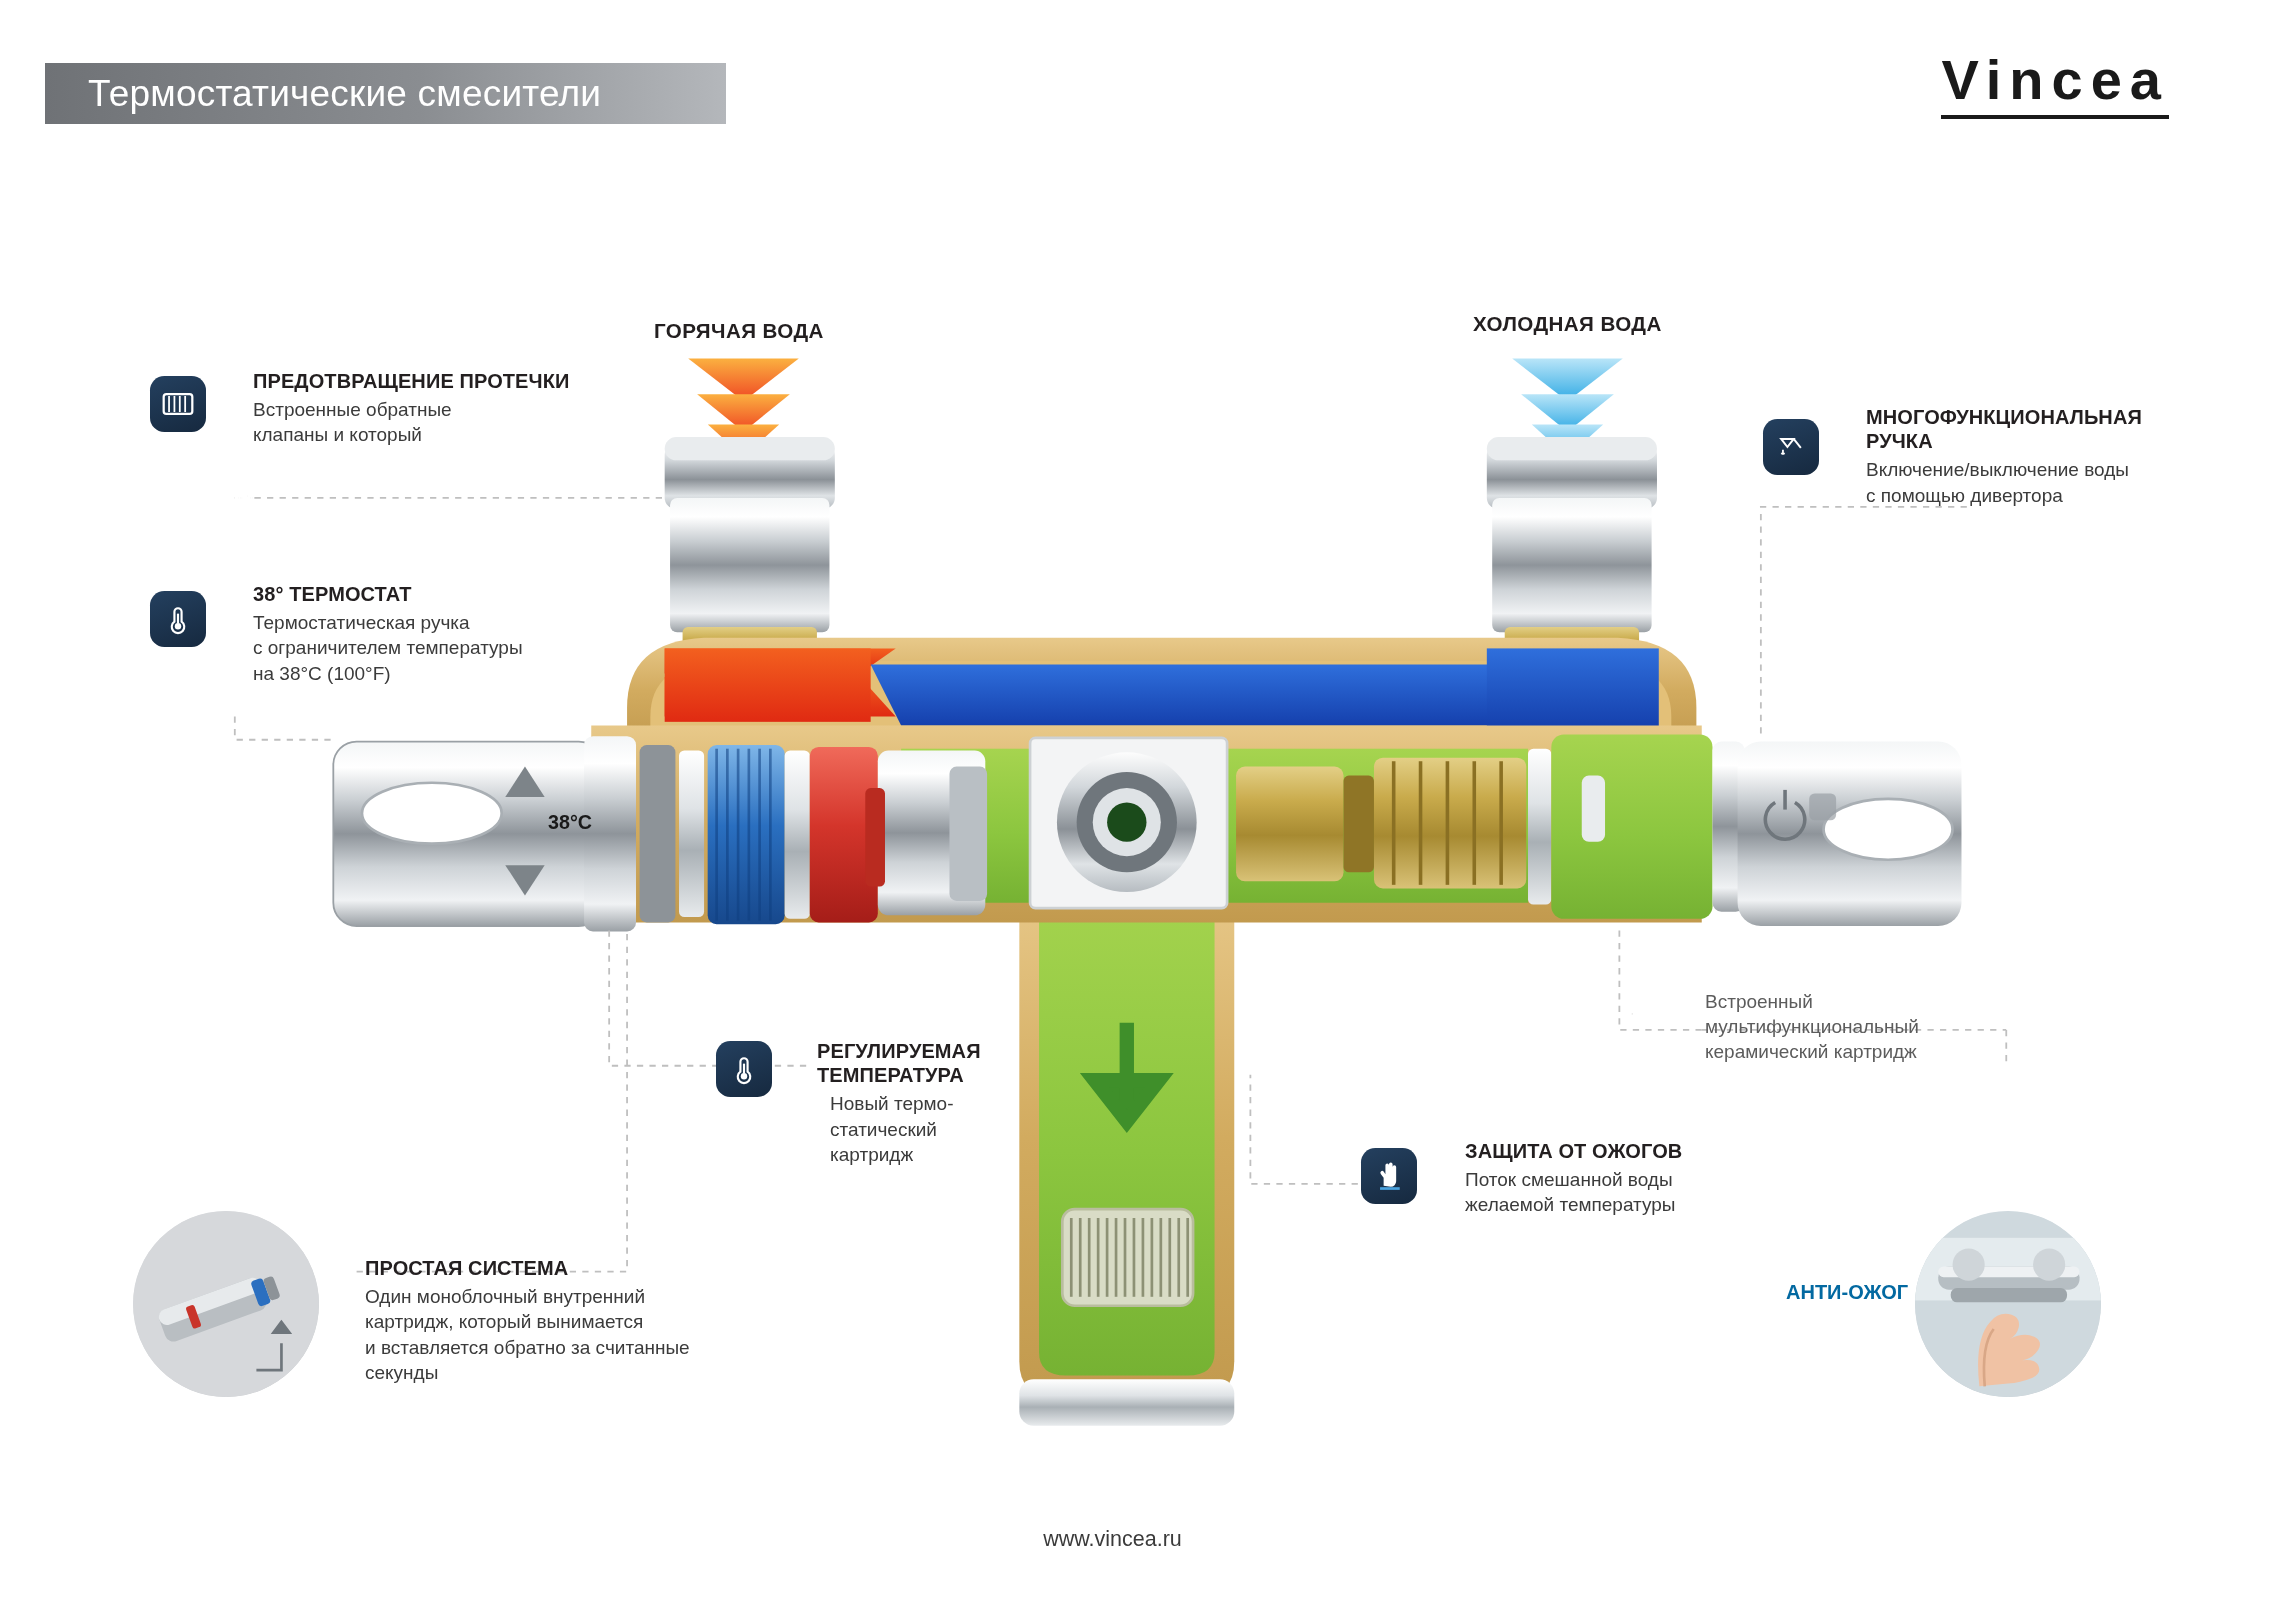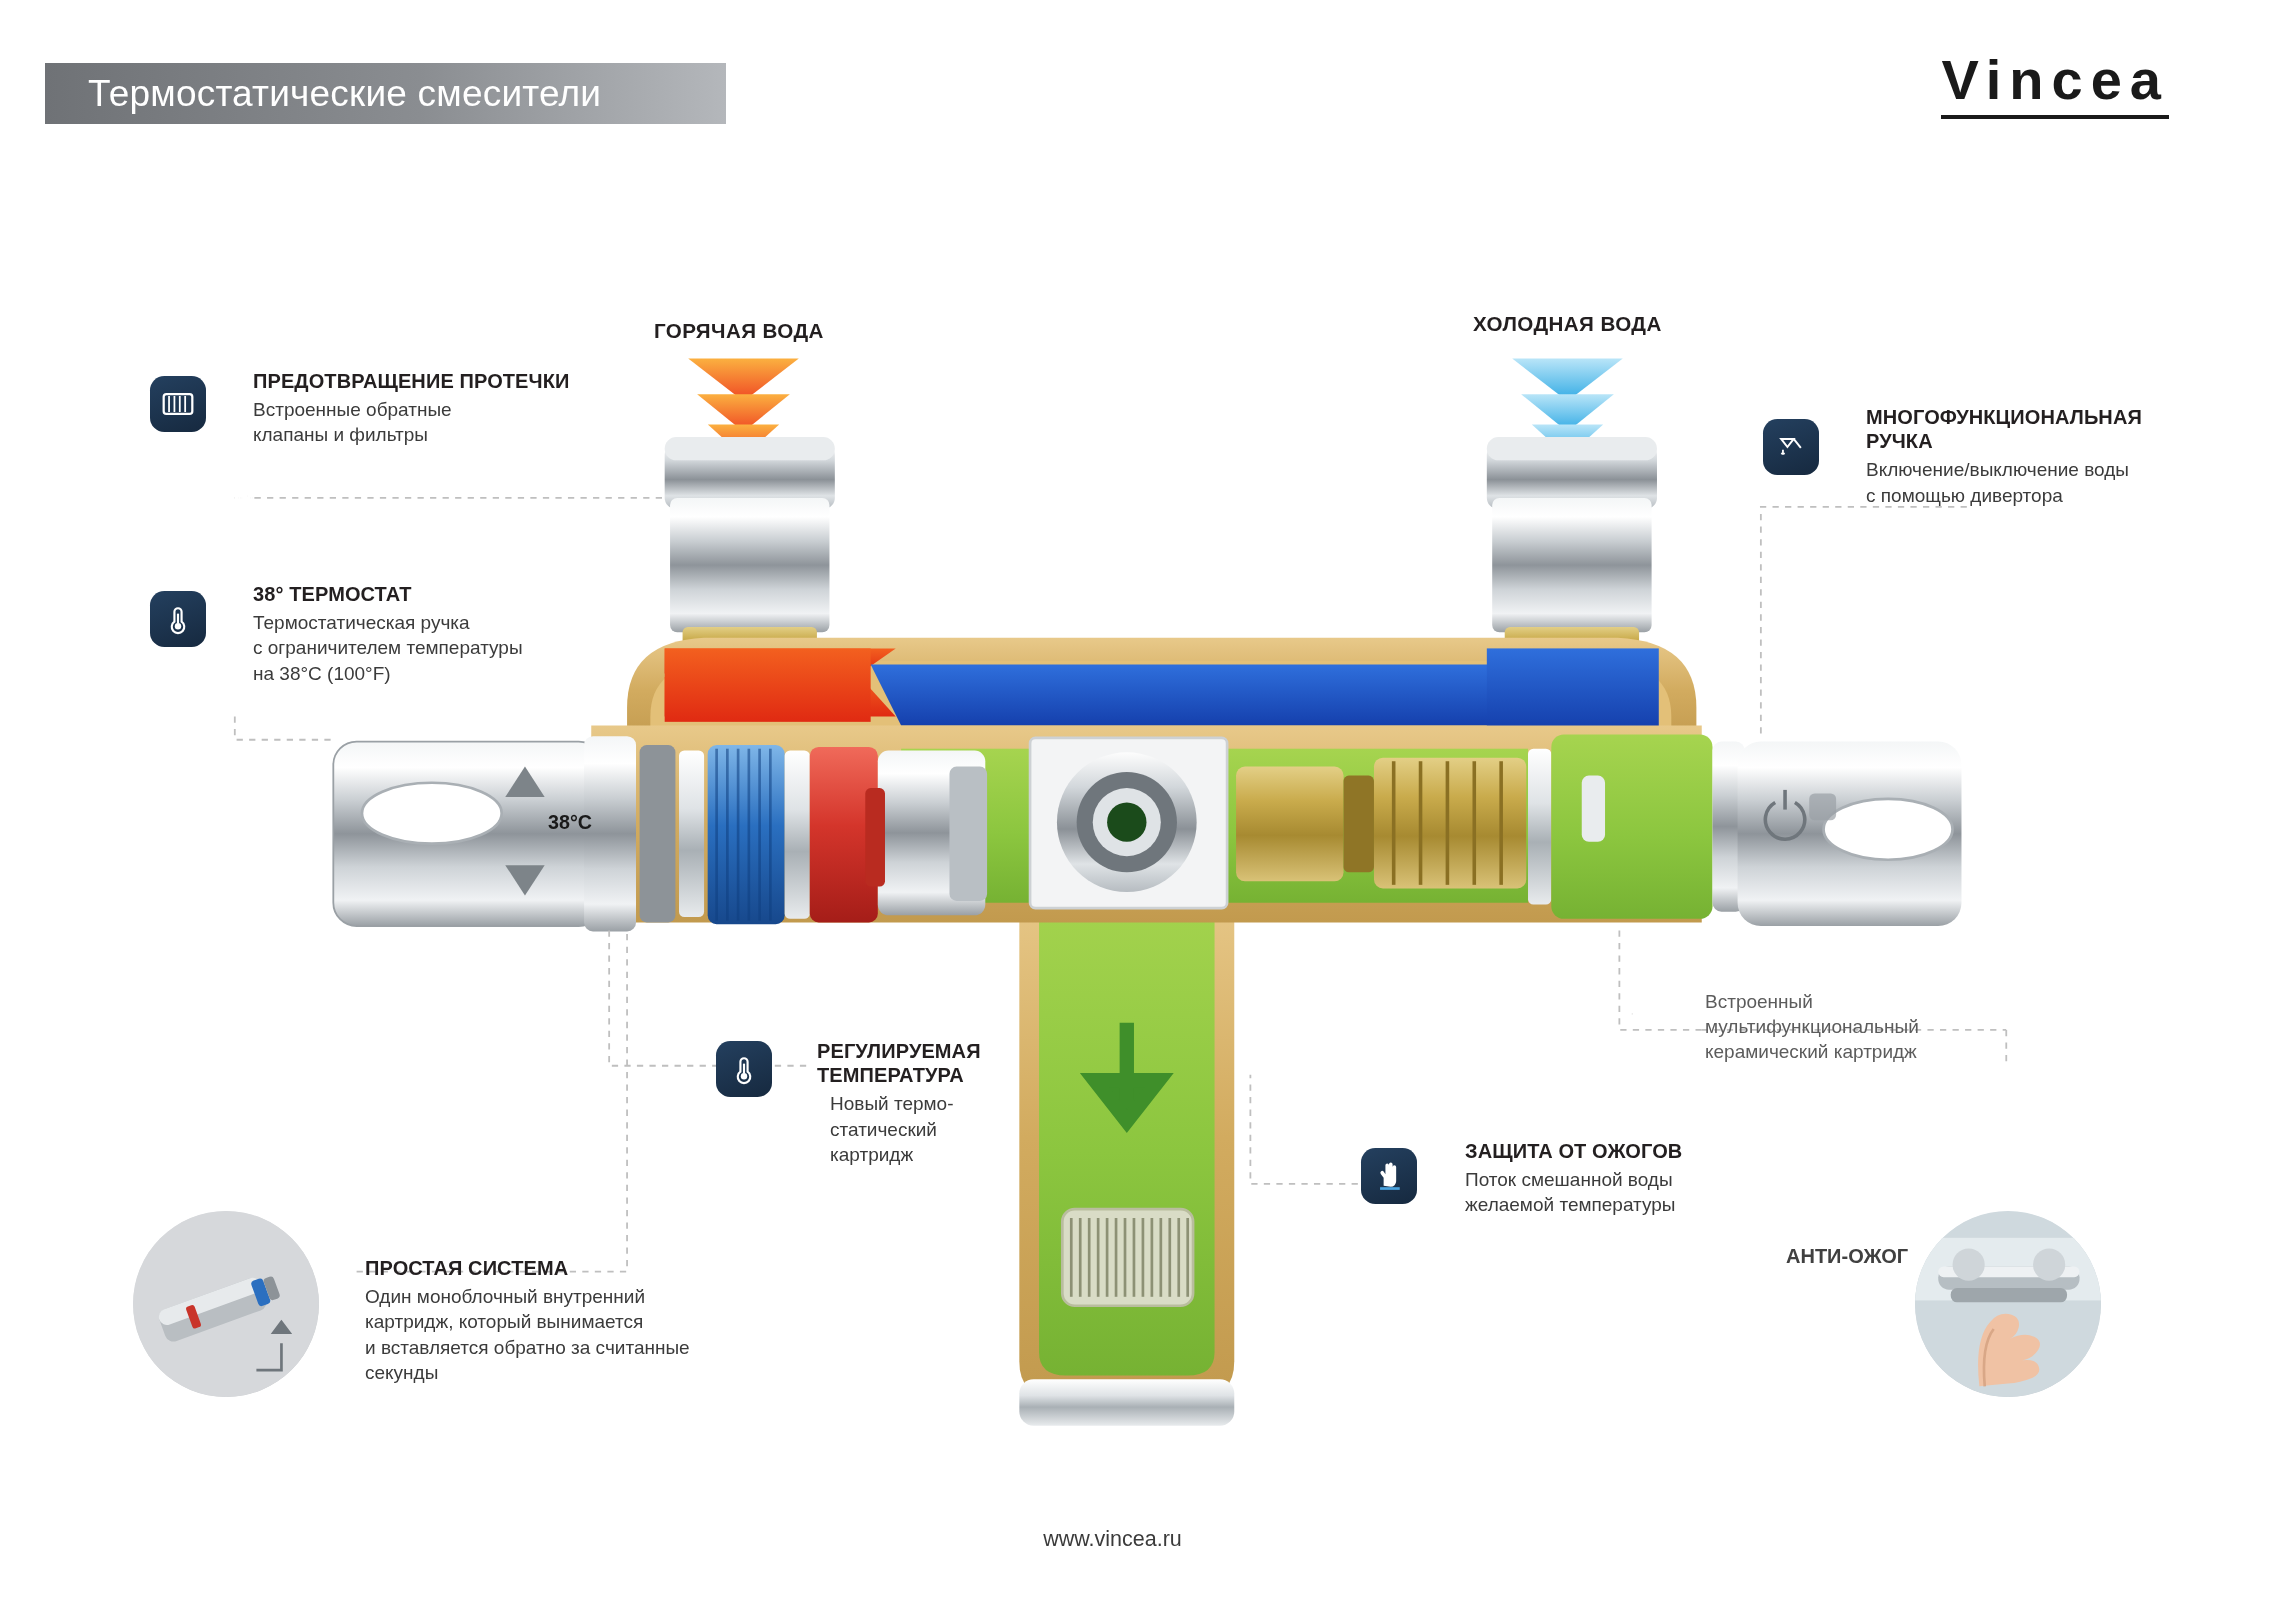--- a/index.html
+++ b/index.html
@@ -131,22 +131,23 @@
     top: 1211px;
     width: 186px;
     height: 186px;
     background: linear-gradient(180deg, #dfe6ea 0%, #cfd8dd 45%, #c5ced4 100%);
   }
 
   .minilbl {
     position: absolute;
     font-size: 20px;
     font-weight: 700;
-    color: #404040;
+    color: #0369a1;
     white-space: nowrap;
+    margin-top: 36px;
   }
 
   
   .arrow-wrap { position: absolute; }
 
   
   #faucet { position: absolute; left: 0; top: 0; }
 
   .temp-chip {
     position: absolute;
@@ -427,21 +428,21 @@
         <line x1="9" y1="10" x2="9" y2="28"></line>
           <line x1="15" y1="10" x2="15" y2="28"></line>
         <line x1="21" y1="10" x2="21" y2="28"></line>
           <line x1="27" y1="10" x2="27" y2="28"></line>
       </g>
     </svg>
   </div>
   <div class="callout" style="left:253px; top:369px; width:394px;">
     <div class="cap">ПРЕДОТВРАЩЕНИЕ ПРОТЕЧКИ</div>
     <div class="body" style="white-space:pre-line;">Встроенные обратные
-клапаны и фильтры</div>
+клапаны и который</div>
   </div>
 
   <div class="badge" style="left:150px; top:591px;">
     <svg width="34" height="34" viewBox="0 0 38 38">
       <path d="M19 7 a4 4 0 0 1 4 4 v11 a7 7 0 1 1 -8 0 v-11 a4 4 0 0 1 4 -4 z" fill="none" stroke="#ffffff" stroke-width="2.4"></path>
       <circle cx="19" cy="27" r="3.6" fill="#ffffff"></circle>
       <line x1="19" y1="13" x2="19" y2="24" stroke="#ffffff" stroke-width="2.4"></line>
     </svg>
   </div>
   <div class="callout" style="left:253px; top:582px; width:394px;">

